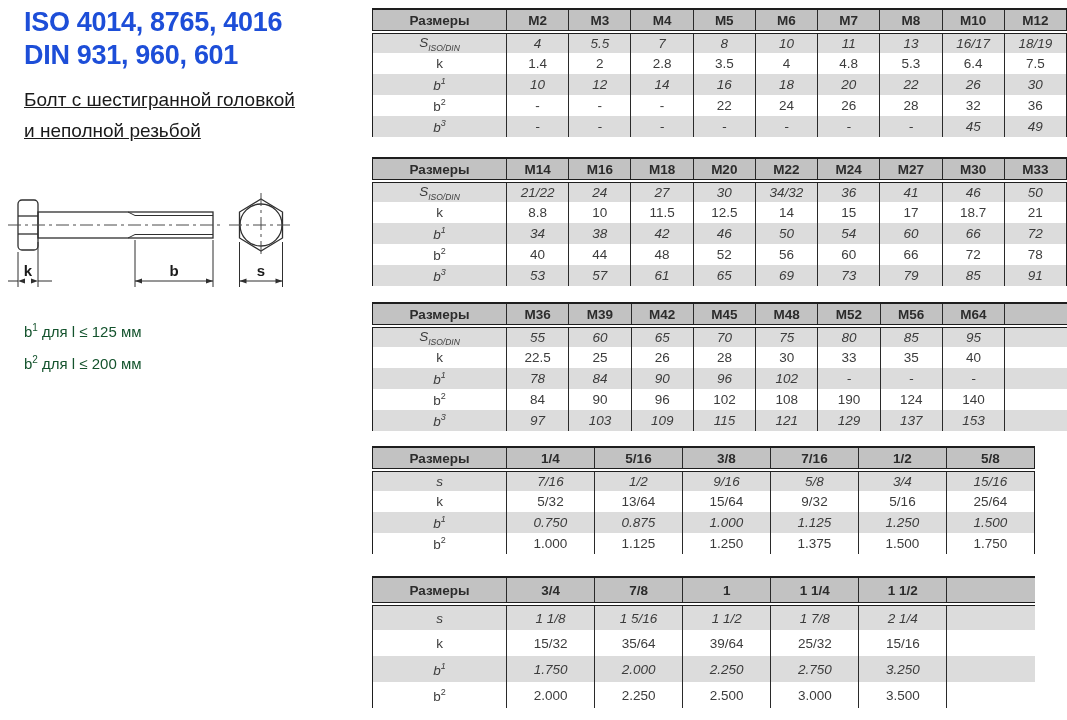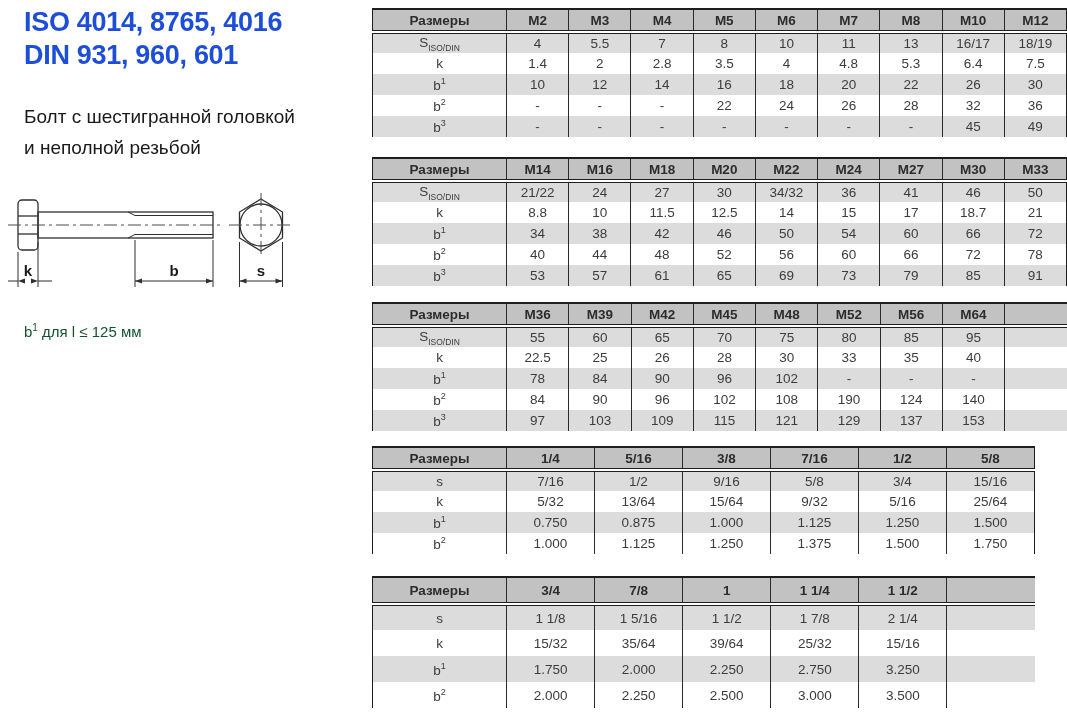--- a/index.html
+++ b/index.html
@@ -8,22 +8,22 @@
     background:#ffffff;font-family:"Liberation Sans",sans-serif;
     -webkit-font-smoothing:antialiased;
   }
   
   .title{
     position:absolute;left:24px;top:6px;
     font-size:27px;font-weight:bold;line-height:33px;
     color:#1d4ed8;letter-spacing:-0.3px;white-space:nowrap;
   }
   .subtitle{
-    position:absolute;left:24px;top:101px;
-    font-size:19px;line-height:31px;color:#1a1a1a;white-space:nowrap;
+    position:absolute;left:24px;top:84px;
+    font-size:19px;line-height:31px;color:#1a1a1a;white-space:nowrap;text-decoration:underline;
   }
   .drawing{position:absolute;left:8px;top:186px;}
   .notes{
     position:absolute;left:24px;top:314px;
     font-size:15px;line-height:28px;color:#14532d;
   }
   .notes sup{font-size:10px;}
   
   #tables{position:absolute;left:372px;top:0;width:695px;height:720px;}
   table.tbl{
@@ -42,21 +42,21 @@
   }
   .tbl th{
     background:var(--header-bg,#c2c2c2);
     font-weight:bold;color:#2c2c2c;
     border-bottom:4px double var(--border,#1e1e1e);
   }
   .tbl td{color:#3c3c3c;}
   .tbl th:not(:first-child),.tbl td:not(:first-child){
     border-left:1px solid #2a2a2a;
   }
-  .tbl tbody tr.stripe{background:var(--stripe-bg,#dcdcdc);}
+  .tbl tbody tr.stripe{background:var(--stripe-bg,#dcdcdc);font-style:italic;}
   .tbl thead tr{height:23px}
   .tbl tbody tr{height:21px}
   #t4 thead tr{height:27px}
   #t4 tbody tr{height:26px}
   .tbl sub{font-size:8.5px;letter-spacing:0;}
   .tbl sup{font-size:9px;}
   
   .ln{stroke:#2f2f2f;stroke-width:1.3;fill:none;}
   .thin{stroke:#2f2f2f;stroke-width:1;fill:none;}
   .cl{stroke:#4a4a4a;stroke-width:1;fill:none;stroke-dasharray:13 4 3 4;}
@@ -124,20 +124,21 @@
     <line class="thin" x1="274.5" y1="56" x2="274.5" y2="101"></line>
     <line class="thin" x1="231.5" y1="95" x2="274.5" y2="95"></line>
     <polygon class="arr" points="231.5,95 238.5,92.4 238.5,97.6"></polygon>
     <polygon class="arr" points="274.5,95 267.5,92.4 267.5,97.6"></polygon>
     <text class="dimtxt" x="253" y="90" text-anchor="middle">s</text>
   </g>
 </svg>
 
 <div class="notes">
   <div><span>b</span><sup>1</sup><span> для l ≤ 125 мм</span></div>
+  <div><span>b</span><sup>2</sup><span> для l ≤ 200 мм</span></div>
 </div>
 
 <div id="tables">
   <table id="t0" class="tbl metric rb">
       <colgroup>
         <col style="width: 134px;">
         <col>
         <col>
         <col>
         <col>

